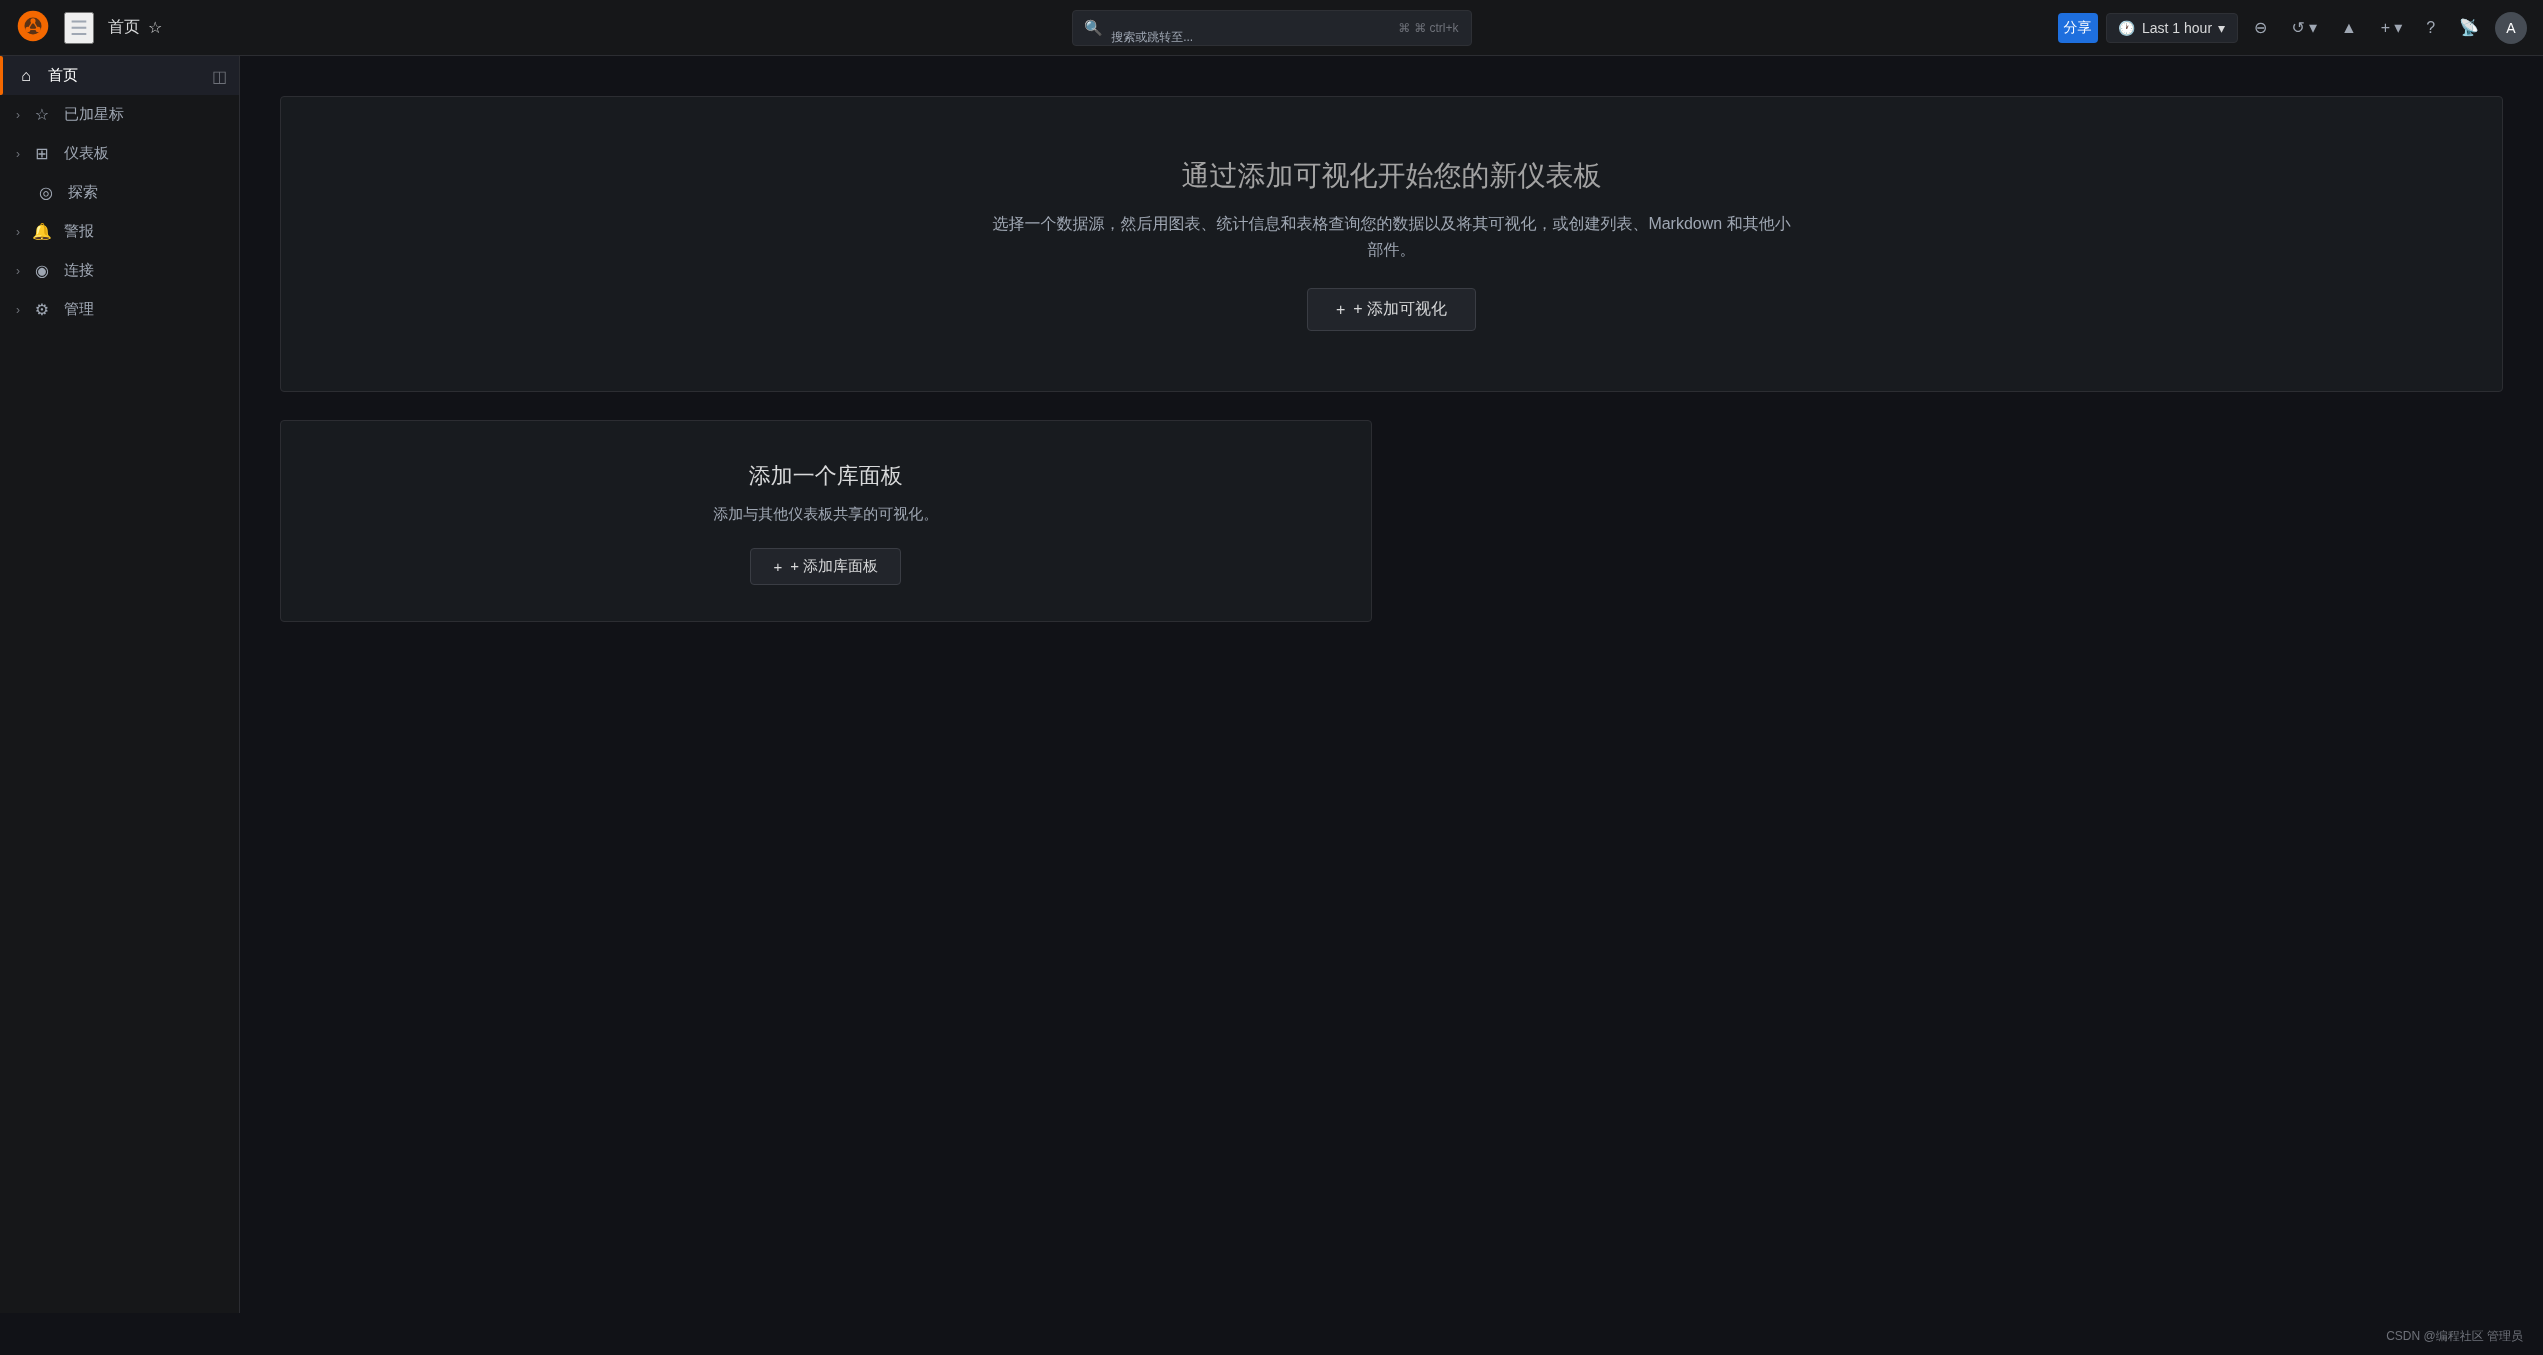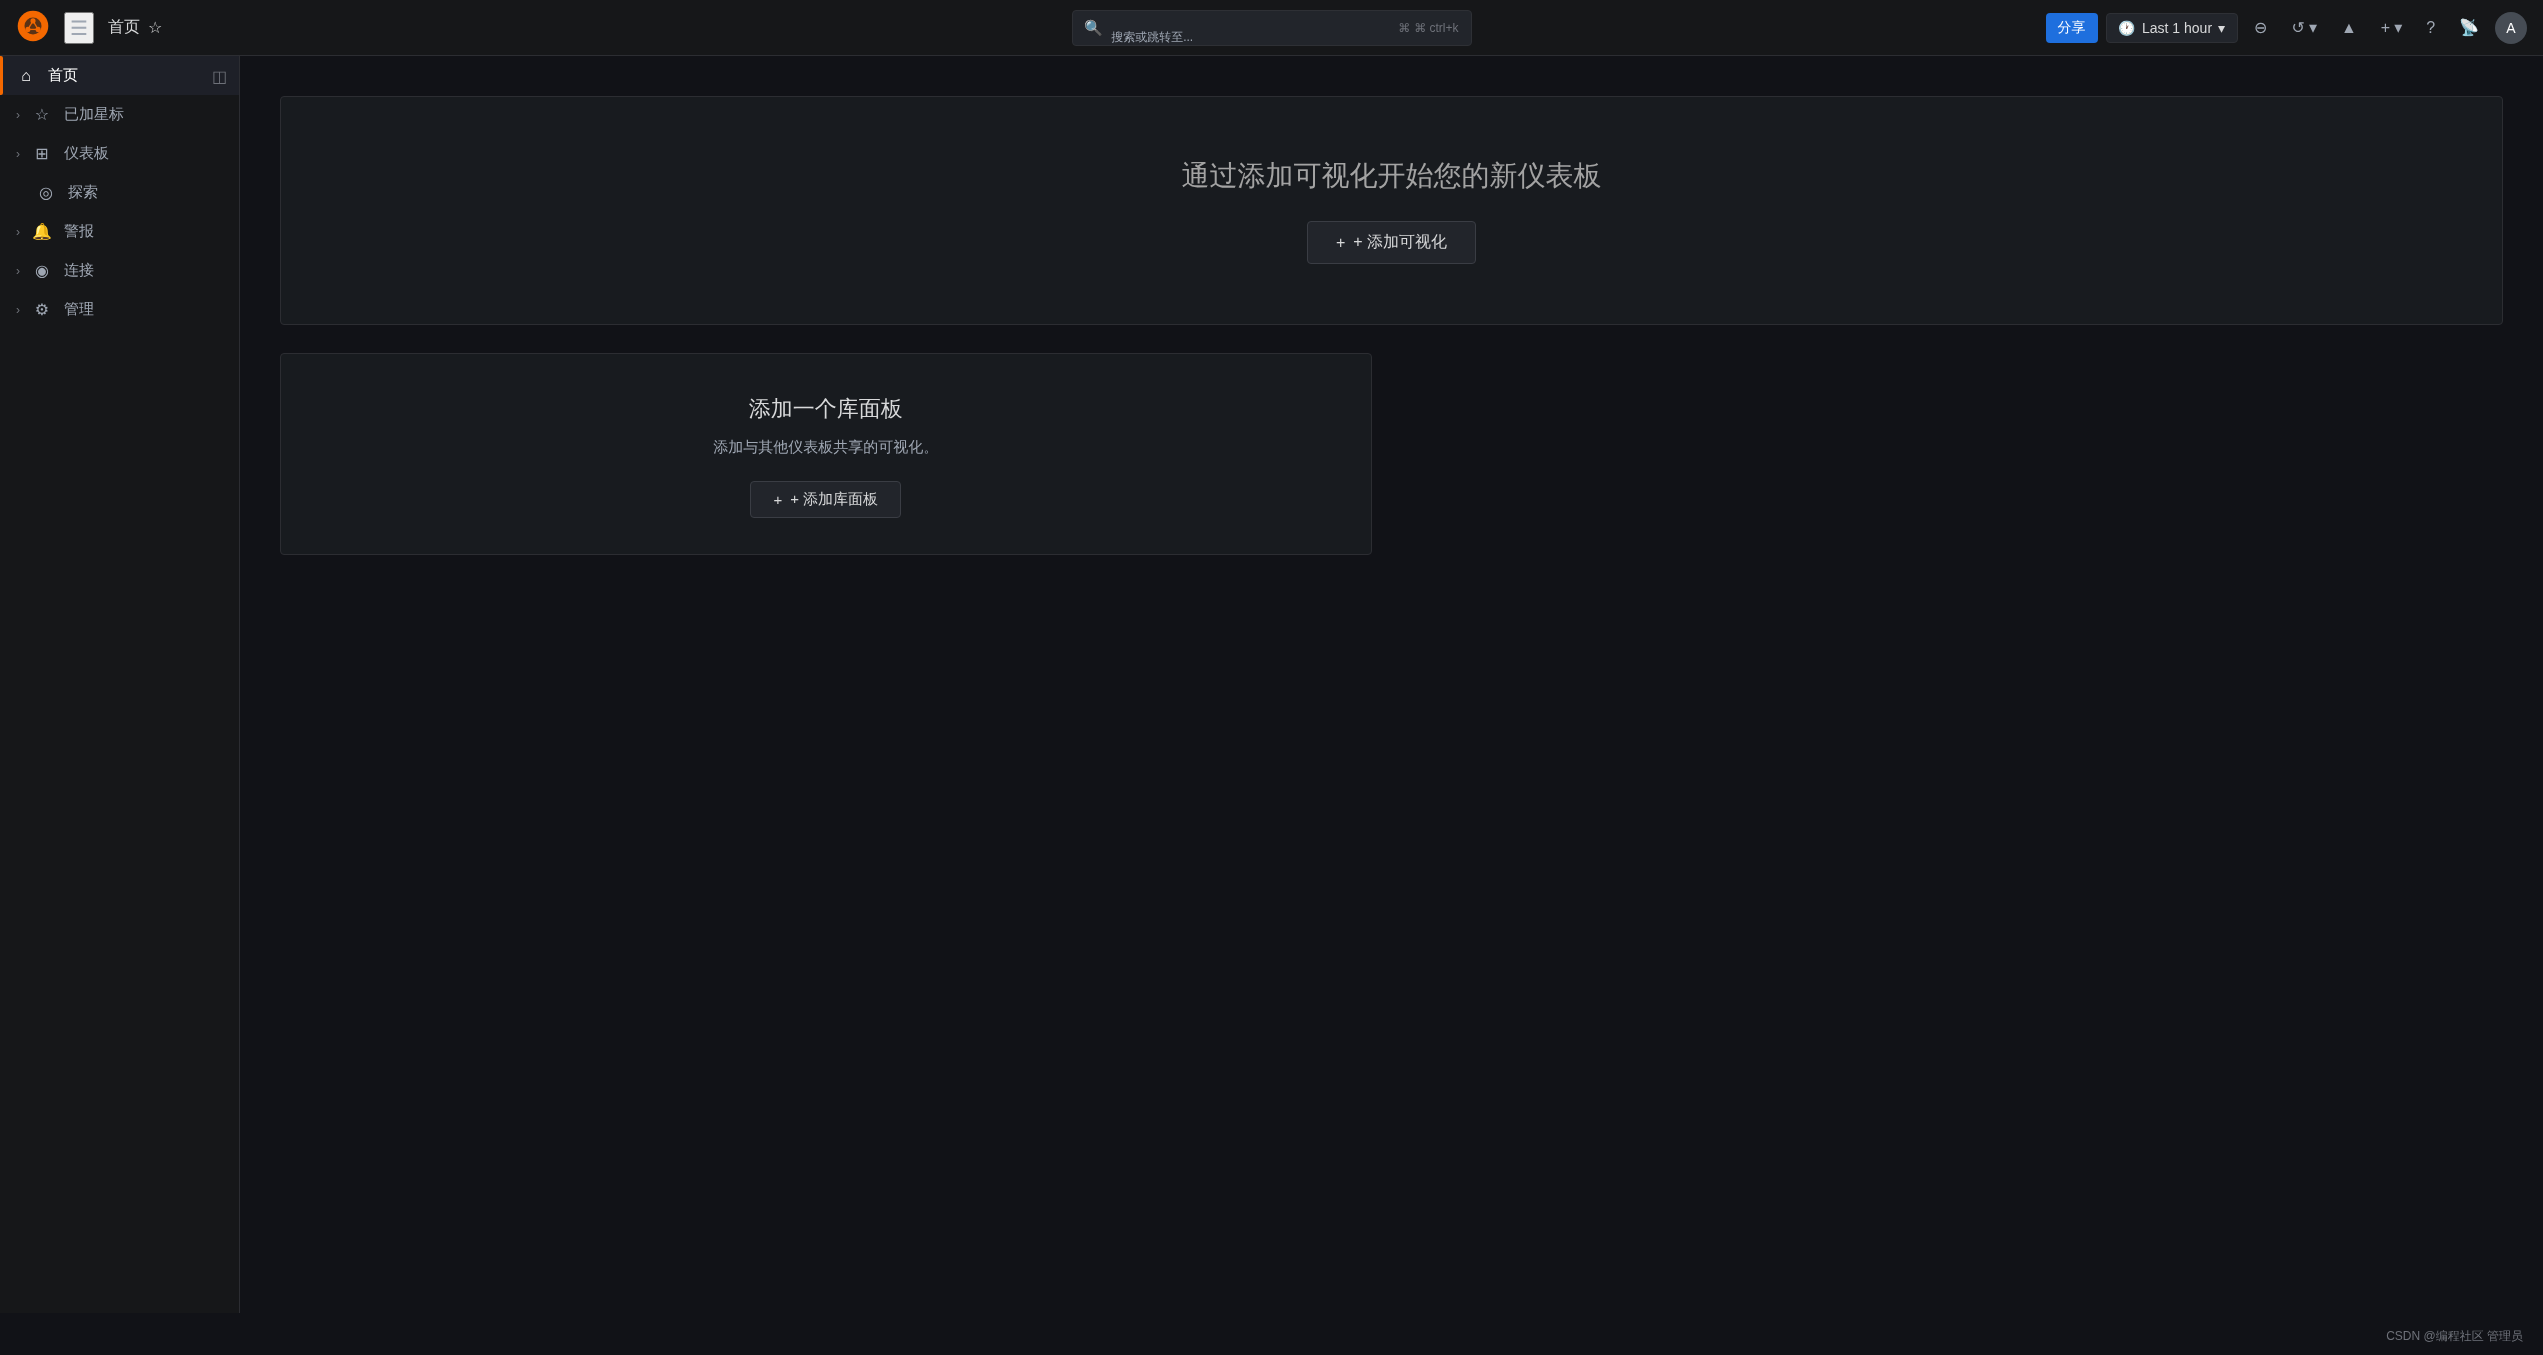--- a/index.html
+++ b/index.html
@@ -88,21 +88,21 @@
       margin-left: auto;
       display: flex;
       align-items: center;
       gap: 8px;
     }
     .share-btn {
       background: #1e6fde;
       color: #fff;
       border: none;
       border-radius: 4px;
-      padding: 6px 12px;
+      padding: 6px 6px;
       font-size: 14px;
       cursor: pointer;
       font-family: inherit;
     }
     .topbar-icon-btn {
       background: none;
       border: none;
       color: #9fa7b3;
       cursor: pointer;
       padding: 6px 8px;
@@ -423,20 +423,21 @@
       <span class="chevron">›</span>
       <span class="item-icon">⚙</span>
       <span class="item-label">管理</span>
     </div>
   </div>
 
   <div class="main-content">
 
     <div class="add-visualization-card">
       <h1 class="main-title">通过添加可视化开始您的新仪表板</h1>
+      <p class="sub-text">选择一个数据源，然后用图表、统计信息和表格查询您的数据以及将其可视化，或创建列表、Markdown 和其他小部件。</p>
       <button class="add-viz-btn">
         <span>+</span>
         <span>+ 添加可视化</span>
       </button>
     </div>
 
     <div class="bottom-cards">
 
       <div class="bottom-card">
         <h2 class="card-title">添加一个库面板</h2>

